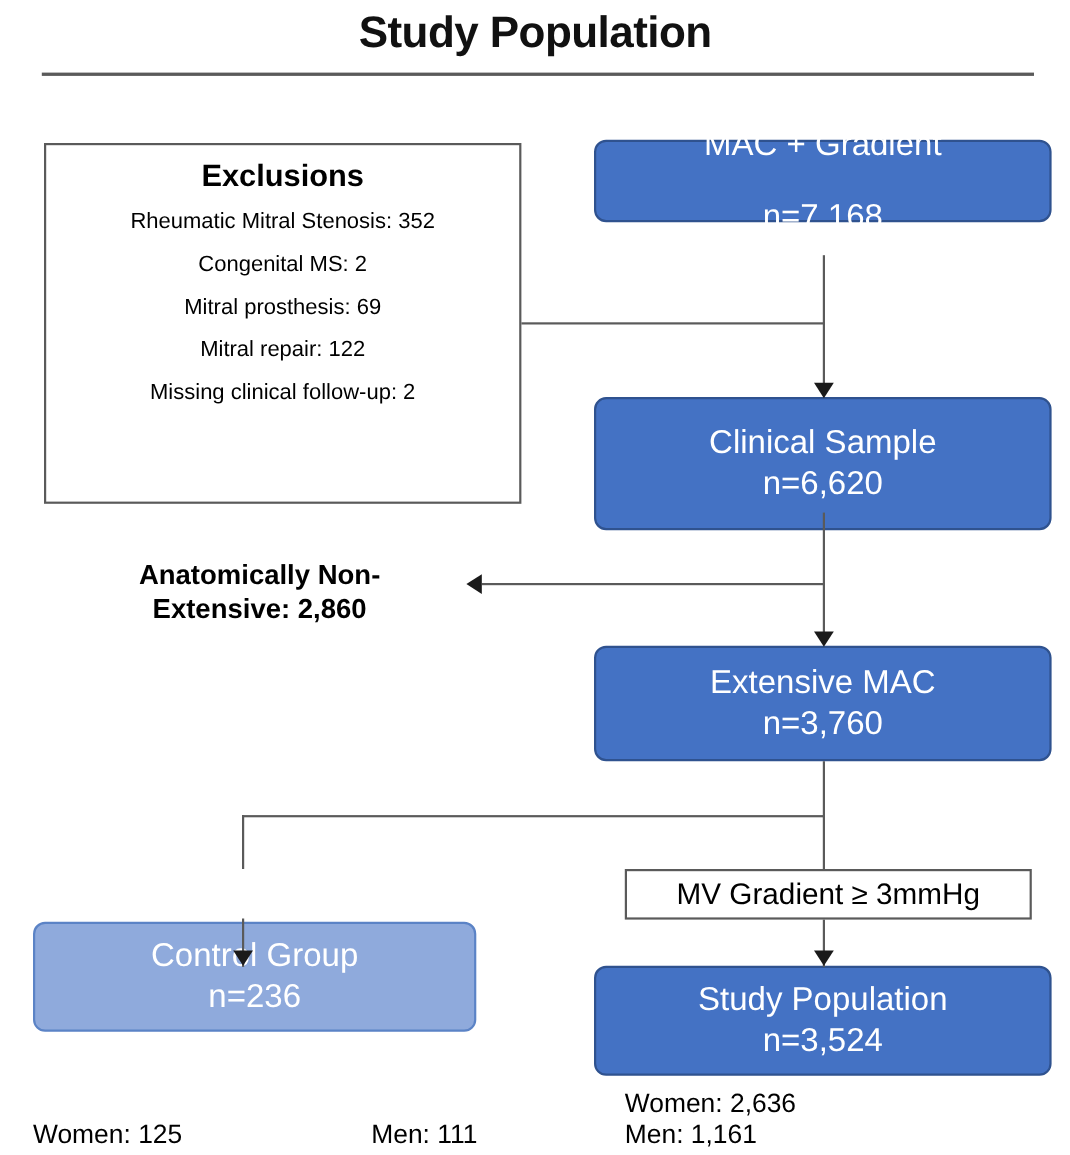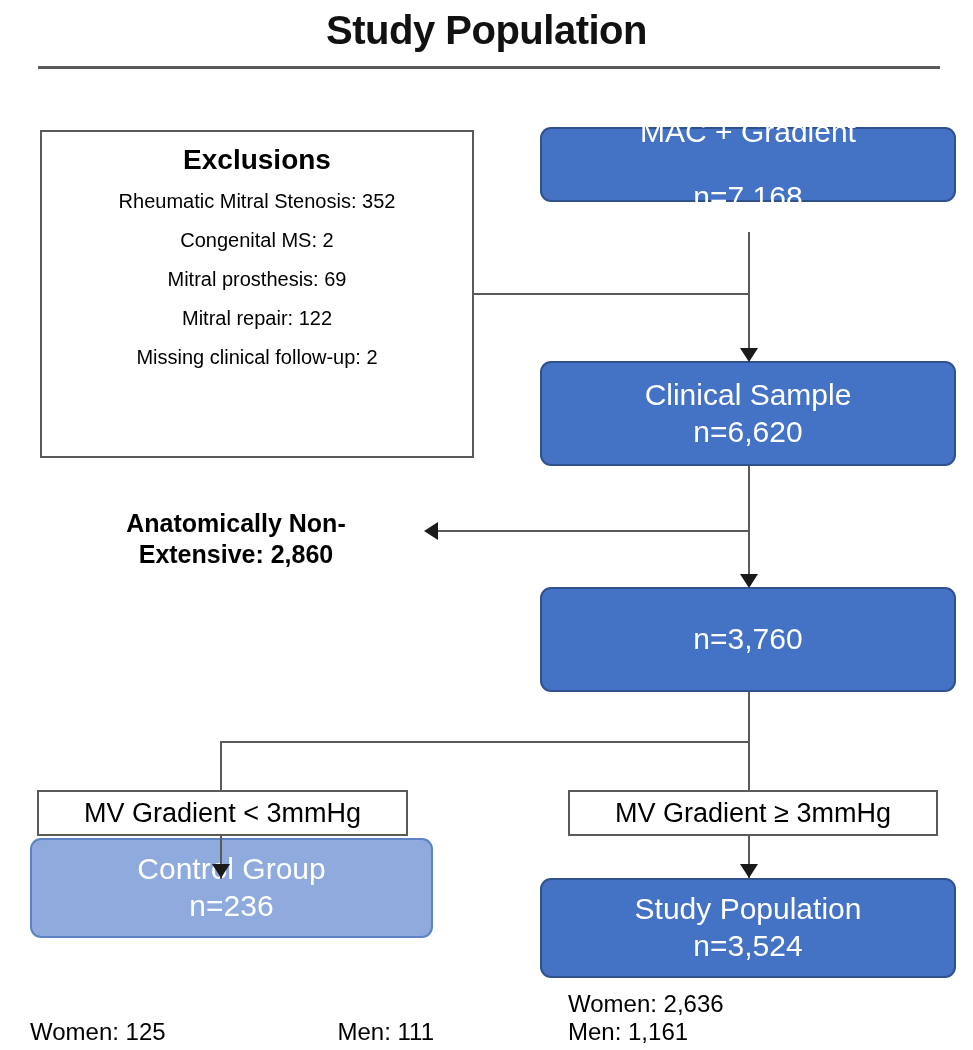--- a/index.html
+++ b/index.html
@@ -199,32 +199,30 @@
   <div class="side-label" style="left:66px; top:508px; width:340px;">
     <span>Anatomically Non-</span><br>
     <span>Extensive: 2,860</span>
   </div>
 
   <div class="bluebox blue-dark" style="left:540px; top:127px; width:416px; height:75px;gap:28px;">
     <span>MAC + Gradient</span>
     <span class="bx-line2">n=7,168</span>
   </div>
 
-  <div class="bluebox blue-dark" style="left:540px; top:361px; width:416px; height:105px;">
+  <div class="bluebox blue-dark" style="left:540px; top:361px; width:416px; height:121px;">
     <span>Clinical Sample</span>
     <span class="bx-line2">n=6,620</span>
   </div>
 
   <div class="bluebox blue-dark" style="left:540px; top:587px; width:416px; height:105px;">
+    <span>Extensive MAC</span>
     <span class="bx-line2">n=3,760</span>
   </div>
 
-  <div class="whitebox" style="left:37px; top:790px; width:371px; height:46px;">
-    <span>MV Gradient &lt; 3mmHg</span>
-  </div>
 
   <div class="whitebox" style="left:568px; top:790px; width:370px; height:46px;">
     <span>MV Gradient ≥ 3mmHg</span>
   </div>
 
   <div class="bluebox blue-light" style="left:30px; top:838px; width:403px; height:100px;">
     <span>Control Group</span>
     <span class="bx-line2">n=236</span>
   </div>
 

